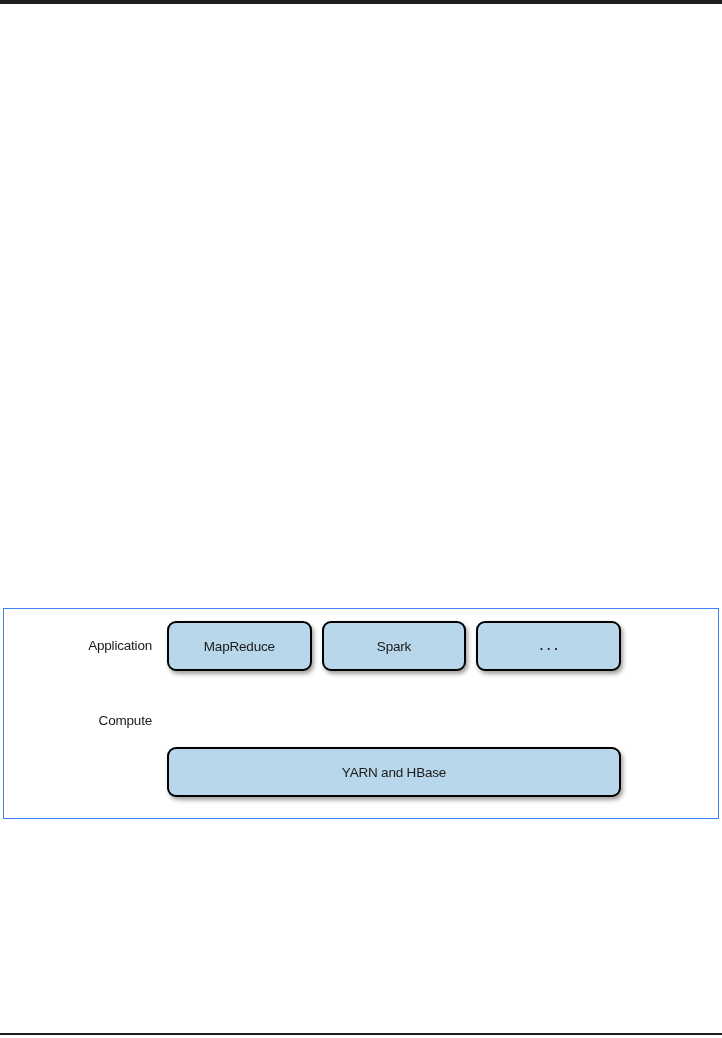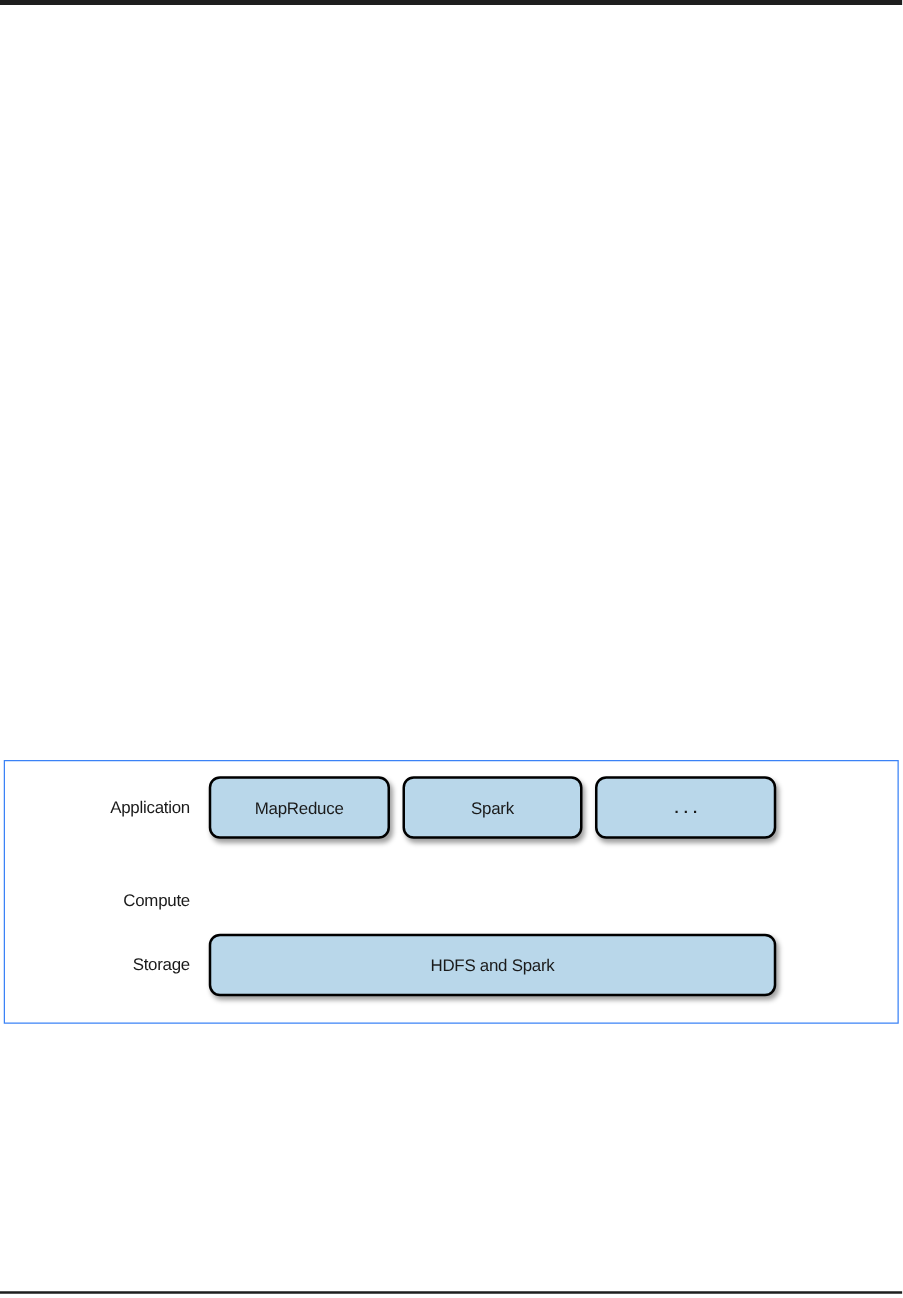--- a/index.html
+++ b/index.html
@@ -113,24 +113,23 @@
           <span>...</span>
         </div>
       </div>
     </div>
 
     <div class="frow row-2">
       <div class="row-label">Compute</div>
     </div>
 
     <div class="frow row-3">
-      <div class="row-label">Storage</div>
       <div class="boxes">
         <div class="box">
-          <span>HDFS and Spark</span>
+          <span>YARN and HBase</span>
         </div>
       </div>
     </div>
 
   </div>
 
   <div class="bottom-rule"></div>
 
 </div>
 

